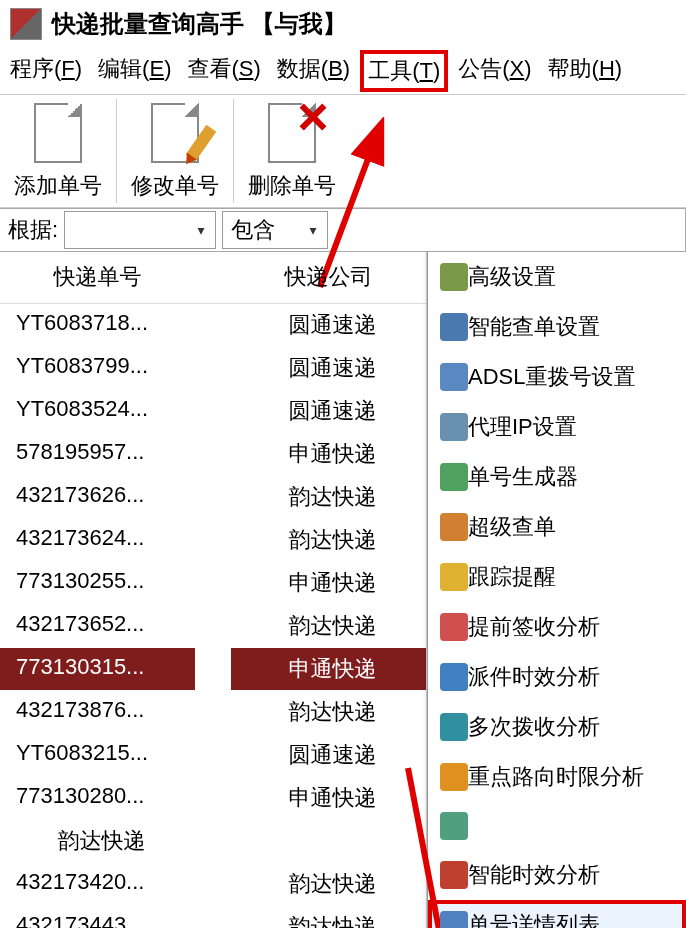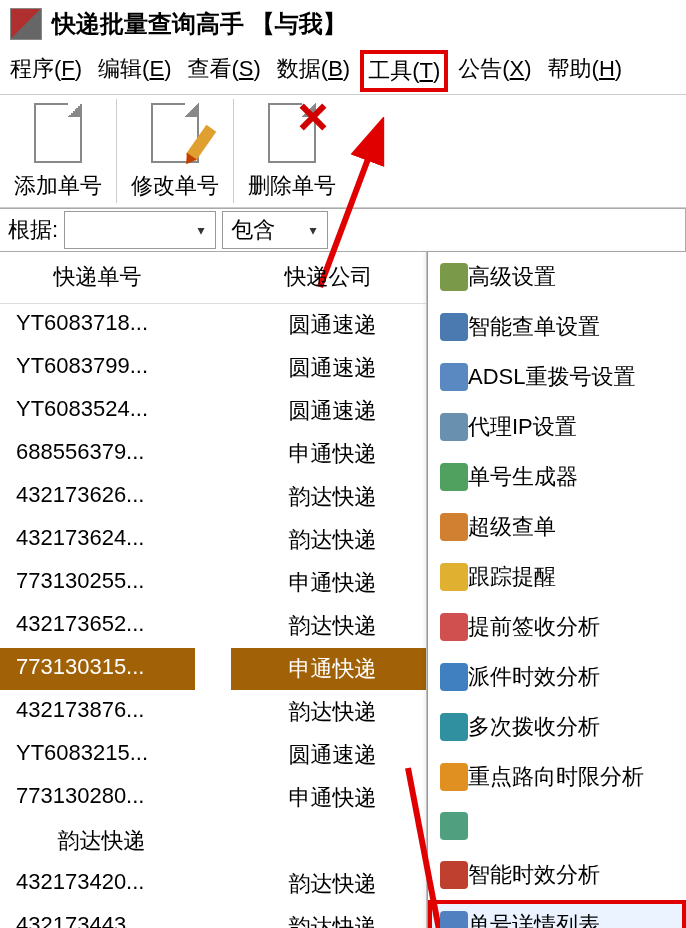--- a/index.html
+++ b/index.html
@@ -31,21 +31,21 @@
   .filterbar .sel { border:1px solid #999; height:38px; background:#fff; display:flex; align-items:center; justify-content:flex-end; }
   .filterbar .sel .arrow { width:28px; text-align:center; font-size:14px; color:#333; }
   .sel-field { width:152px; } .sel-op { width:106px; padding-left:8px; }
   
   .content { display:flex; position:relative; }
   .table { flex:0 0 390px; border-right:1px solid #ccc; }
   .table .hdr, .table .row { display:flex;gap:36px; }
   .table .cell { padding:6px 8px; font-size:22px; border-bottom:1px solid #fff; }
   .table .hdr .cell { text-align:center; font-size:22px; padding:10px 8px; }
   .table .c1 { width:195px; } .table .c2 { width:195px; text-align:center;font-family:Liberation Serif, serif; }
-  .table .row.sel .cell { background:#a16207; color:#fff; }
+  .table .row.sel .cell { background:#7f1d1d; color:#fff; }
   .table .row .cell { padding-left:16px; }
   .table .hdr { border-bottom:1px solid #ddd; }
   
   .menu { flex:1; background:#fff; border-left:1px solid #999; box-shadow:-2px 0 4px rgba(0,0,0,0.08); }
   .menu .mitem { display:flex; align-items:center; padding:10px 12px; font-size:22px; }
   .menu .mitem.hl { border:4px solid #e00000; background:#eaf3ff; padding:6px 8px; }
   .micon { width:28px; height:28px; flex:0 0 28px; border-radius:4px; position:relative; }
   
   .arrow-anno { position:absolute; pointer-events:none; }
   .arrow1 { left:310px; top:22px; width:80px; height:180px; }
@@ -128,21 +128,21 @@
         </div>
         <div class="row">
           <div class="cell c1">YT6083799...</div>
           <div class="cell c2">圆通速递</div>
         </div>
         <div class="row">
           <div class="cell c1">YT6083524...</div>
           <div class="cell c2">圆通速递</div>
         </div>
         <div class="row">
-          <div class="cell c1">688556379...</div>
+          <div class="cell c1">578195957...</div>
           <div class="cell c2">申通快递</div>
         </div>
         <div class="row">
           <div class="cell c1">432173626...</div>
           <div class="cell c2">韵达快递</div>
         </div>
         <div class="row">
           <div class="cell c1">432173624...</div>
           <div class="cell c2">韵达快递</div>
         </div>

